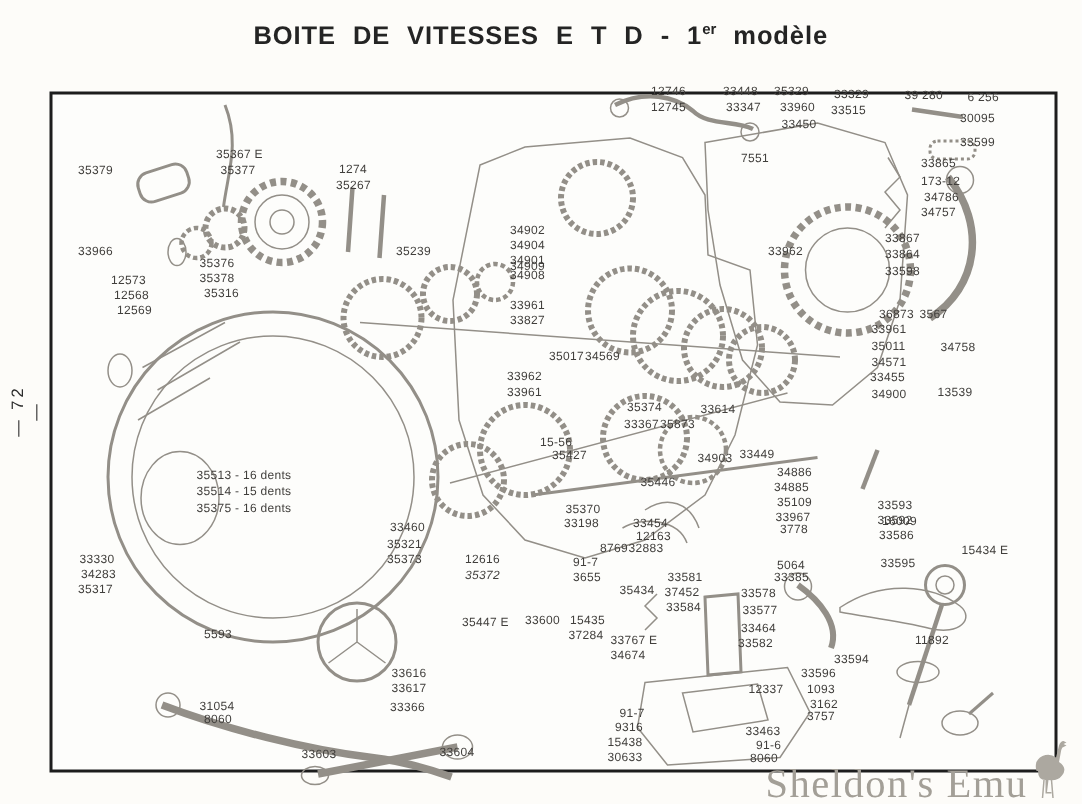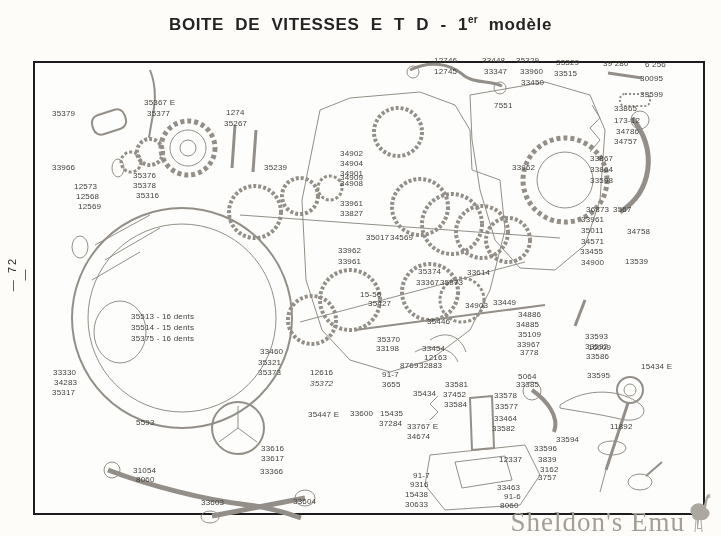--- a/index.html
+++ b/index.html
@@ -213,21 +213,21 @@
       <div class="plabel" style="left: 445px; top: 381px;">33581</div>
       <div class="plabel" style="left: 443px; top: 391px;">37452</div>
       <div class="plabel" style="left: 413px; top: 390px;">35434</div>
       <div class="plabel" style="left: 444px; top: 401px;">33584</div>
       <div class="plabel" style="left: 494px; top: 392px;">33578</div>
       <div class="plabel" style="left: 495px; top: 403px;">33577</div>
       <div class="plabel" style="left: 494px; top: 415px;">33464</div>
       <div class="plabel" style="left: 492px; top: 425px;">33582</div>
       <div class="plabel" style="left: 556px; top: 436px;">33594</div>
       <div class="plabel" style="left: 534px; top: 445px;">33596</div>
-      <div class="plabel" style="left: 538px; top: 456px;">3839</div>
+      <div class="plabel" style="left: 538px; top: 456px;">1093</div>
       <div class="plabel" style="left: 540px; top: 466px;">3162</div>
       <div class="plabel" style="left: 499px; top: 456px;">12337</div>
       <div class="plabel" style="left: 538px; top: 474px;">3757</div>
       <div class="plabel" style="left: 413px; top: 472px;">91-7</div>
       <div class="plabel" style="left: 410px; top: 481px;">9316</div>
       <div class="plabel" style="left: 405px; top: 491px;">15438</div>
       <div class="plabel" style="left: 405px; top: 501px;">30633</div>
       <div class="plabel" style="left: 497px; top: 484px;">33463</div>
       <div class="plabel" style="left: 504px; top: 493px;">91-6</div>
       <div class="plabel" style="left: 500px; top: 502px;">8060</div>

